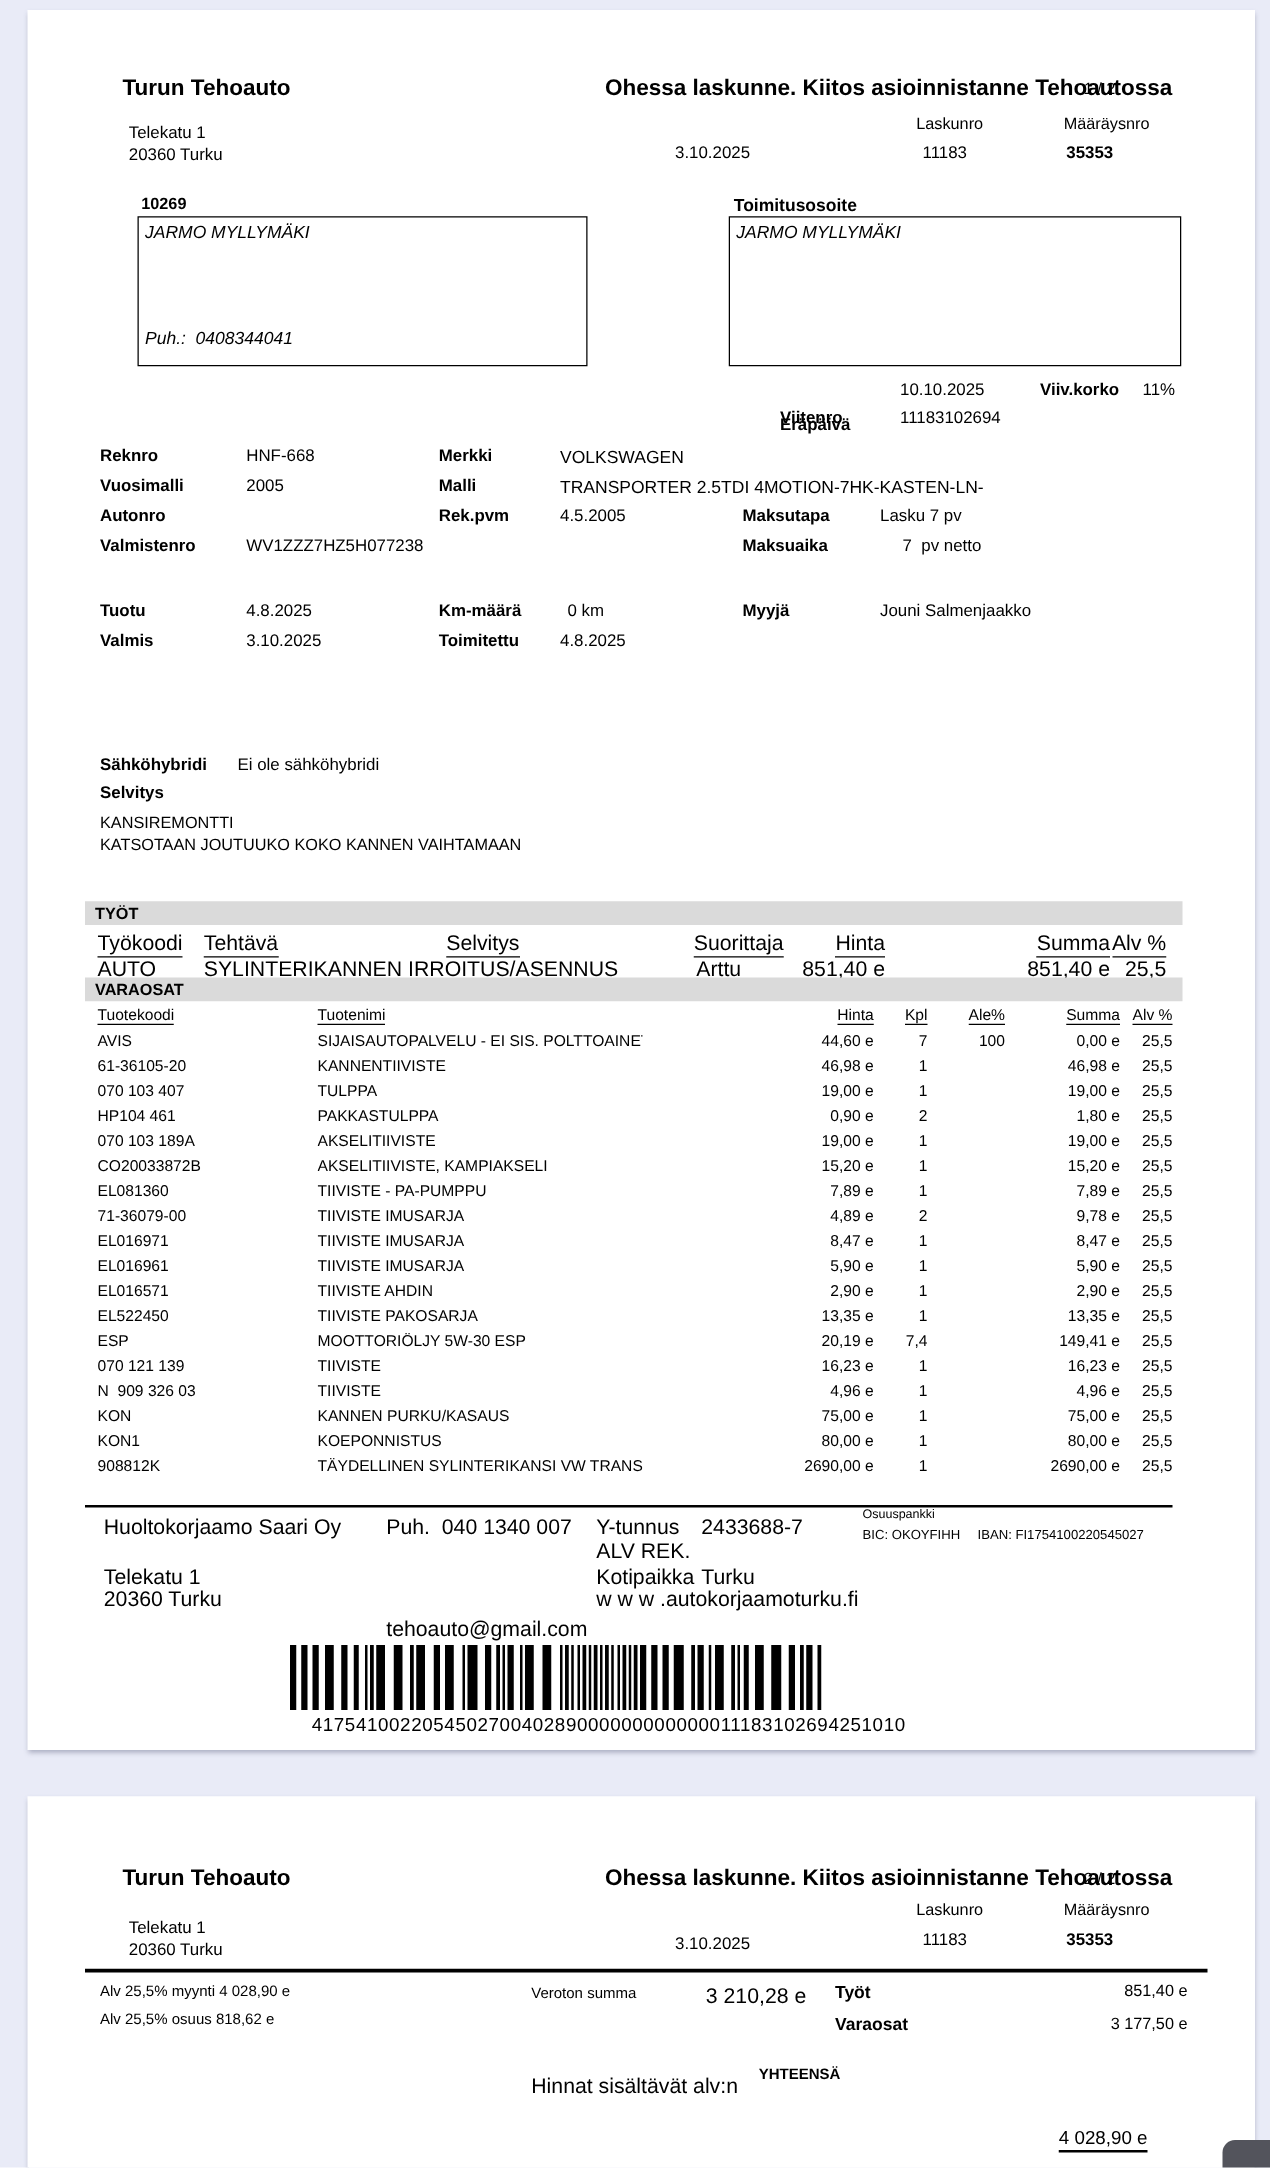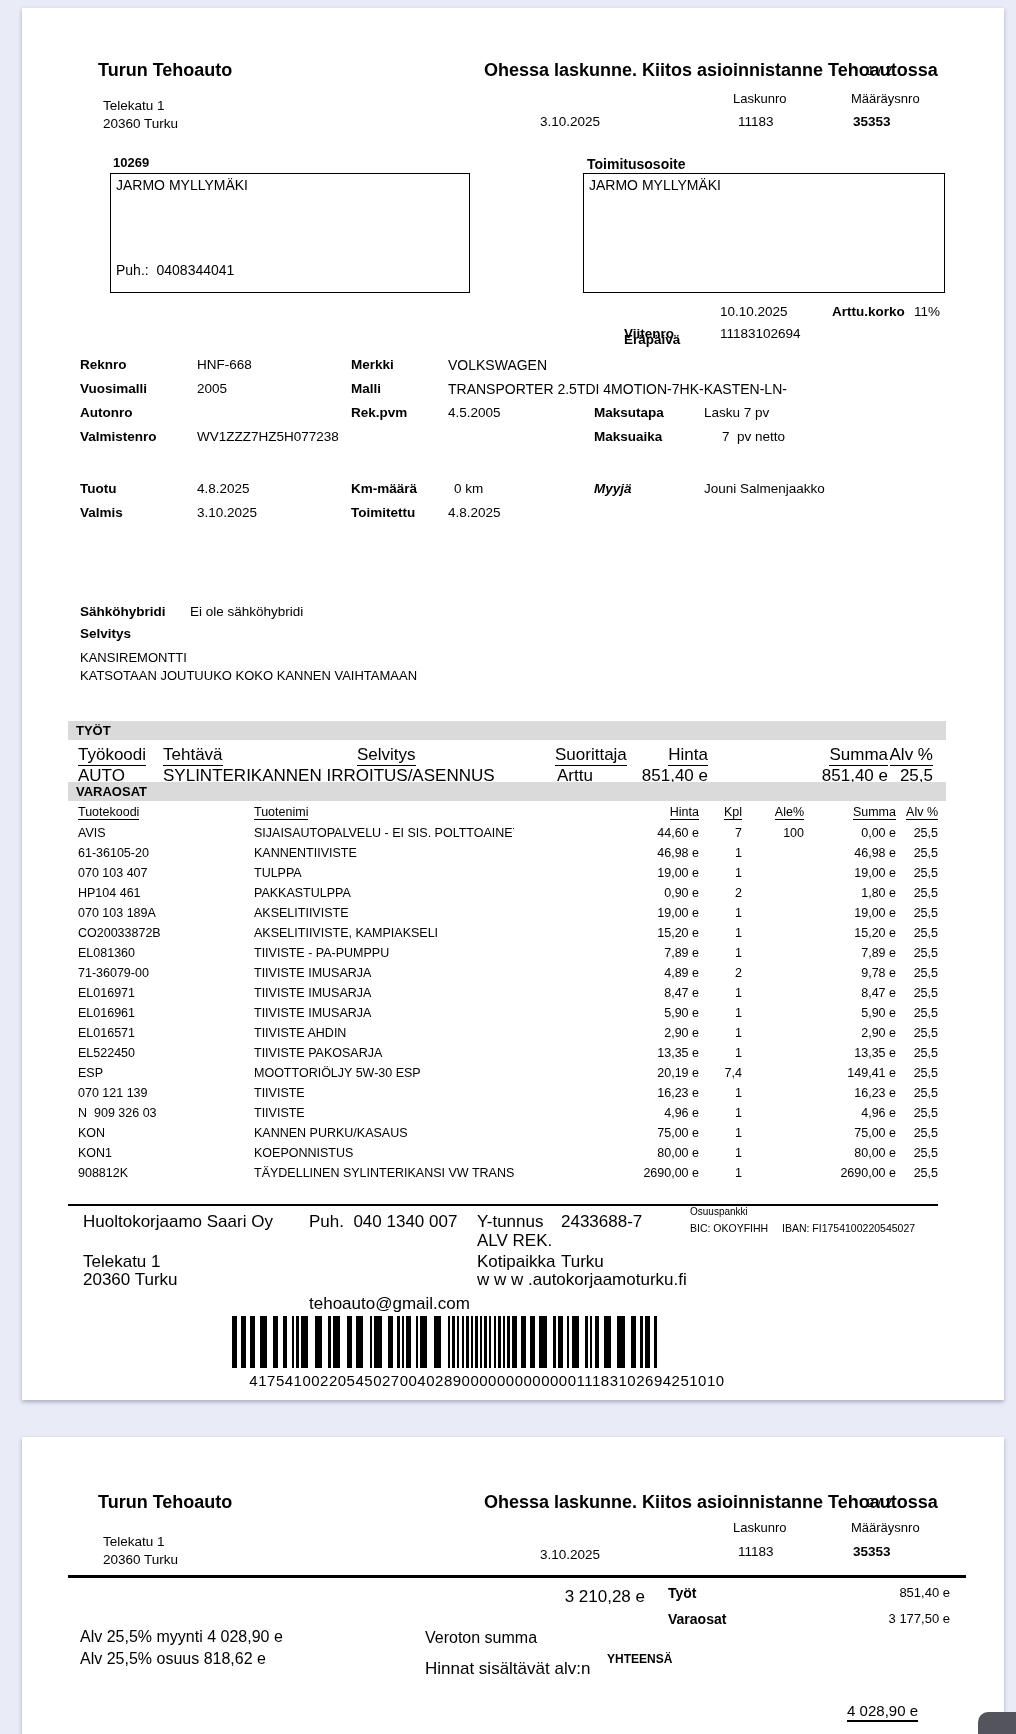--- a/index.html
+++ b/index.html
@@ -10,27 +10,27 @@
   #page1{top:8px;height:1392px;}
   #page2{top:1437px;height:300px;}
   .t{position:absolute;white-space:nowrap;line-height:1.15;}
   .pre{white-space:pre;}
   .b{font-weight:bold;}
   .f18{font-size:18px;}
   .f13{font-size:13px;}
   .f135{font-size:13.5px;}
   .f14{font-size:14px;}
   .f125{font-size:17px;}
-  .f12{font-size:16px;margin-top:41px;}
+  .f12{font-size:12px;}
   .f10{font-size:10px;}
   .f105{font-size:10.5px;}
   .f15{font-size:15px;}
   .f17{font-size:12px;}
   .right{text-align:right;}
-  .box{position:absolute;border:1px solid #000;}
+  .box{position:absolute;border:1px solid #000;font-style:italic;}
   .secbar{position:absolute;left:46px;width:878px;height:19px;background:#dadada;}
   .secbar .lbl{position:absolute;left:8px;top:2px;font-weight:bold;font-size:13px;}
   .u{border-bottom:1px solid #000;display:inline-block;padding-bottom:0px;}
   table.parts{position:absolute;left:46px;top:794px;width:870px;border-collapse:collapse;
               table-layout:fixed;font-size:12.5px;}
   table.parts th{font-weight:normal;height:21px;padding:0;vertical-align:middle;}
   table.parts td{height:20px;padding:0;vertical-align:middle;overflow:hidden;white-space:nowrap;}
   .col-code{text-align:left;padding-left:10px !important;white-space:pre !important;}
   .col-name{text-align:left;}
   .num{text-align:right;}
@@ -69,21 +69,21 @@
       <div class="t f14" style="left:5px;top:88px;"><span>Puh.:</span>&nbsp;&nbsp;<span>0408344041</span></div>
     </div>
 
     <div class="t b f14" style="left:565px;top:148px;text-align:center;">Toimitusosoite</div>
     <div class="box" style="left:561px;top:165px;width:360px;height:118px;">
       <div class="t f14" style="left:5px;top:3px;">JARMO MYLLYMÄKI</div>
     </div>
 
     <div class="t b f135" style="left:602px;top:296px;margin-top:28px;">Eräpäivä</div>
     <div class="t f135" style="left:698px;top:296px;">10.10.2025</div>
-    <div class="t b f135" style="left:810px;top:296px;">Arttu.korko</div>
+    <div class="t b f135" style="left:810px;top:296px;">Viiv.korko</div>
     <div class="t f135" style="left:892px;top:296px;">11%</div>
     <div class="t b f135" style="left:602px;top:318px;">Viitenro</div>
     <div class="t f135" style="left:698px;top:318px;">11183102694</div>
 
     <div class="t b f135" style="left:58px;top:349px;">Reknro</div>
     <div class="t f135" style="left:175px;top:349px;">HNF-668</div>
     <div class="t b f135" style="left:329px;top:349px;">Merkki</div>
     <div class="t f14" style="left:426px;top:349px;">VOLKSWAGEN</div>
 
     <div class="t b f135" style="left:58px;top:373px;">Vuosimalli</div>
@@ -99,21 +99,21 @@
 
     <div class="t b f135" style="left:58px;top:421px;">Valmistenro</div>
     <div class="t f135" style="left:175px;top:421px;">WV1ZZZ7HZ5H077238</div>
     <div class="t b f135" style="left:572px;top:421px;">Maksuaika</div>
     <div class="t f135 pre" style="left:700px;top:421px;">7  pv netto</div>
 
     <div class="t b f135" style="left:58px;top:473px;">Tuotu</div>
     <div class="t f135" style="left:175px;top:473px;">4.8.2025</div>
     <div class="t b f135" style="left:329px;top:473px;">Km-määrä</div>
     <div class="t f135" style="left:432px;top:473px;">0 km</div>
-    <div class="t b f135" style="left:572px;top:473px;font-style:italic;">Myyjä</div>
+    <div class="t b f135" style="left:572px;top:473px;">Myyjä</div>
     <div class="t f135" style="left:682px;top:473px;">Jouni Salmenjaakko</div>
 
     <div class="t b f135" style="left:58px;top:497px;">Valmis</div>
     <div class="t f135" style="left:175px;top:497px;">3.10.2025</div>
     <div class="t b f135" style="left:329px;top:497px;">Toimitettu</div>
     <div class="t f135" style="left:426px;top:497px;">4.8.2025</div>
 
     <div class="t b f135" style="left:58px;top:596px;">Sähköhybridi</div>
     <div class="t f135" style="left:168px;top:596px;">Ei ole sähköhybridi</div>
     <div class="t b f135" style="left:58px;top:618px;">Selvitys</div>

